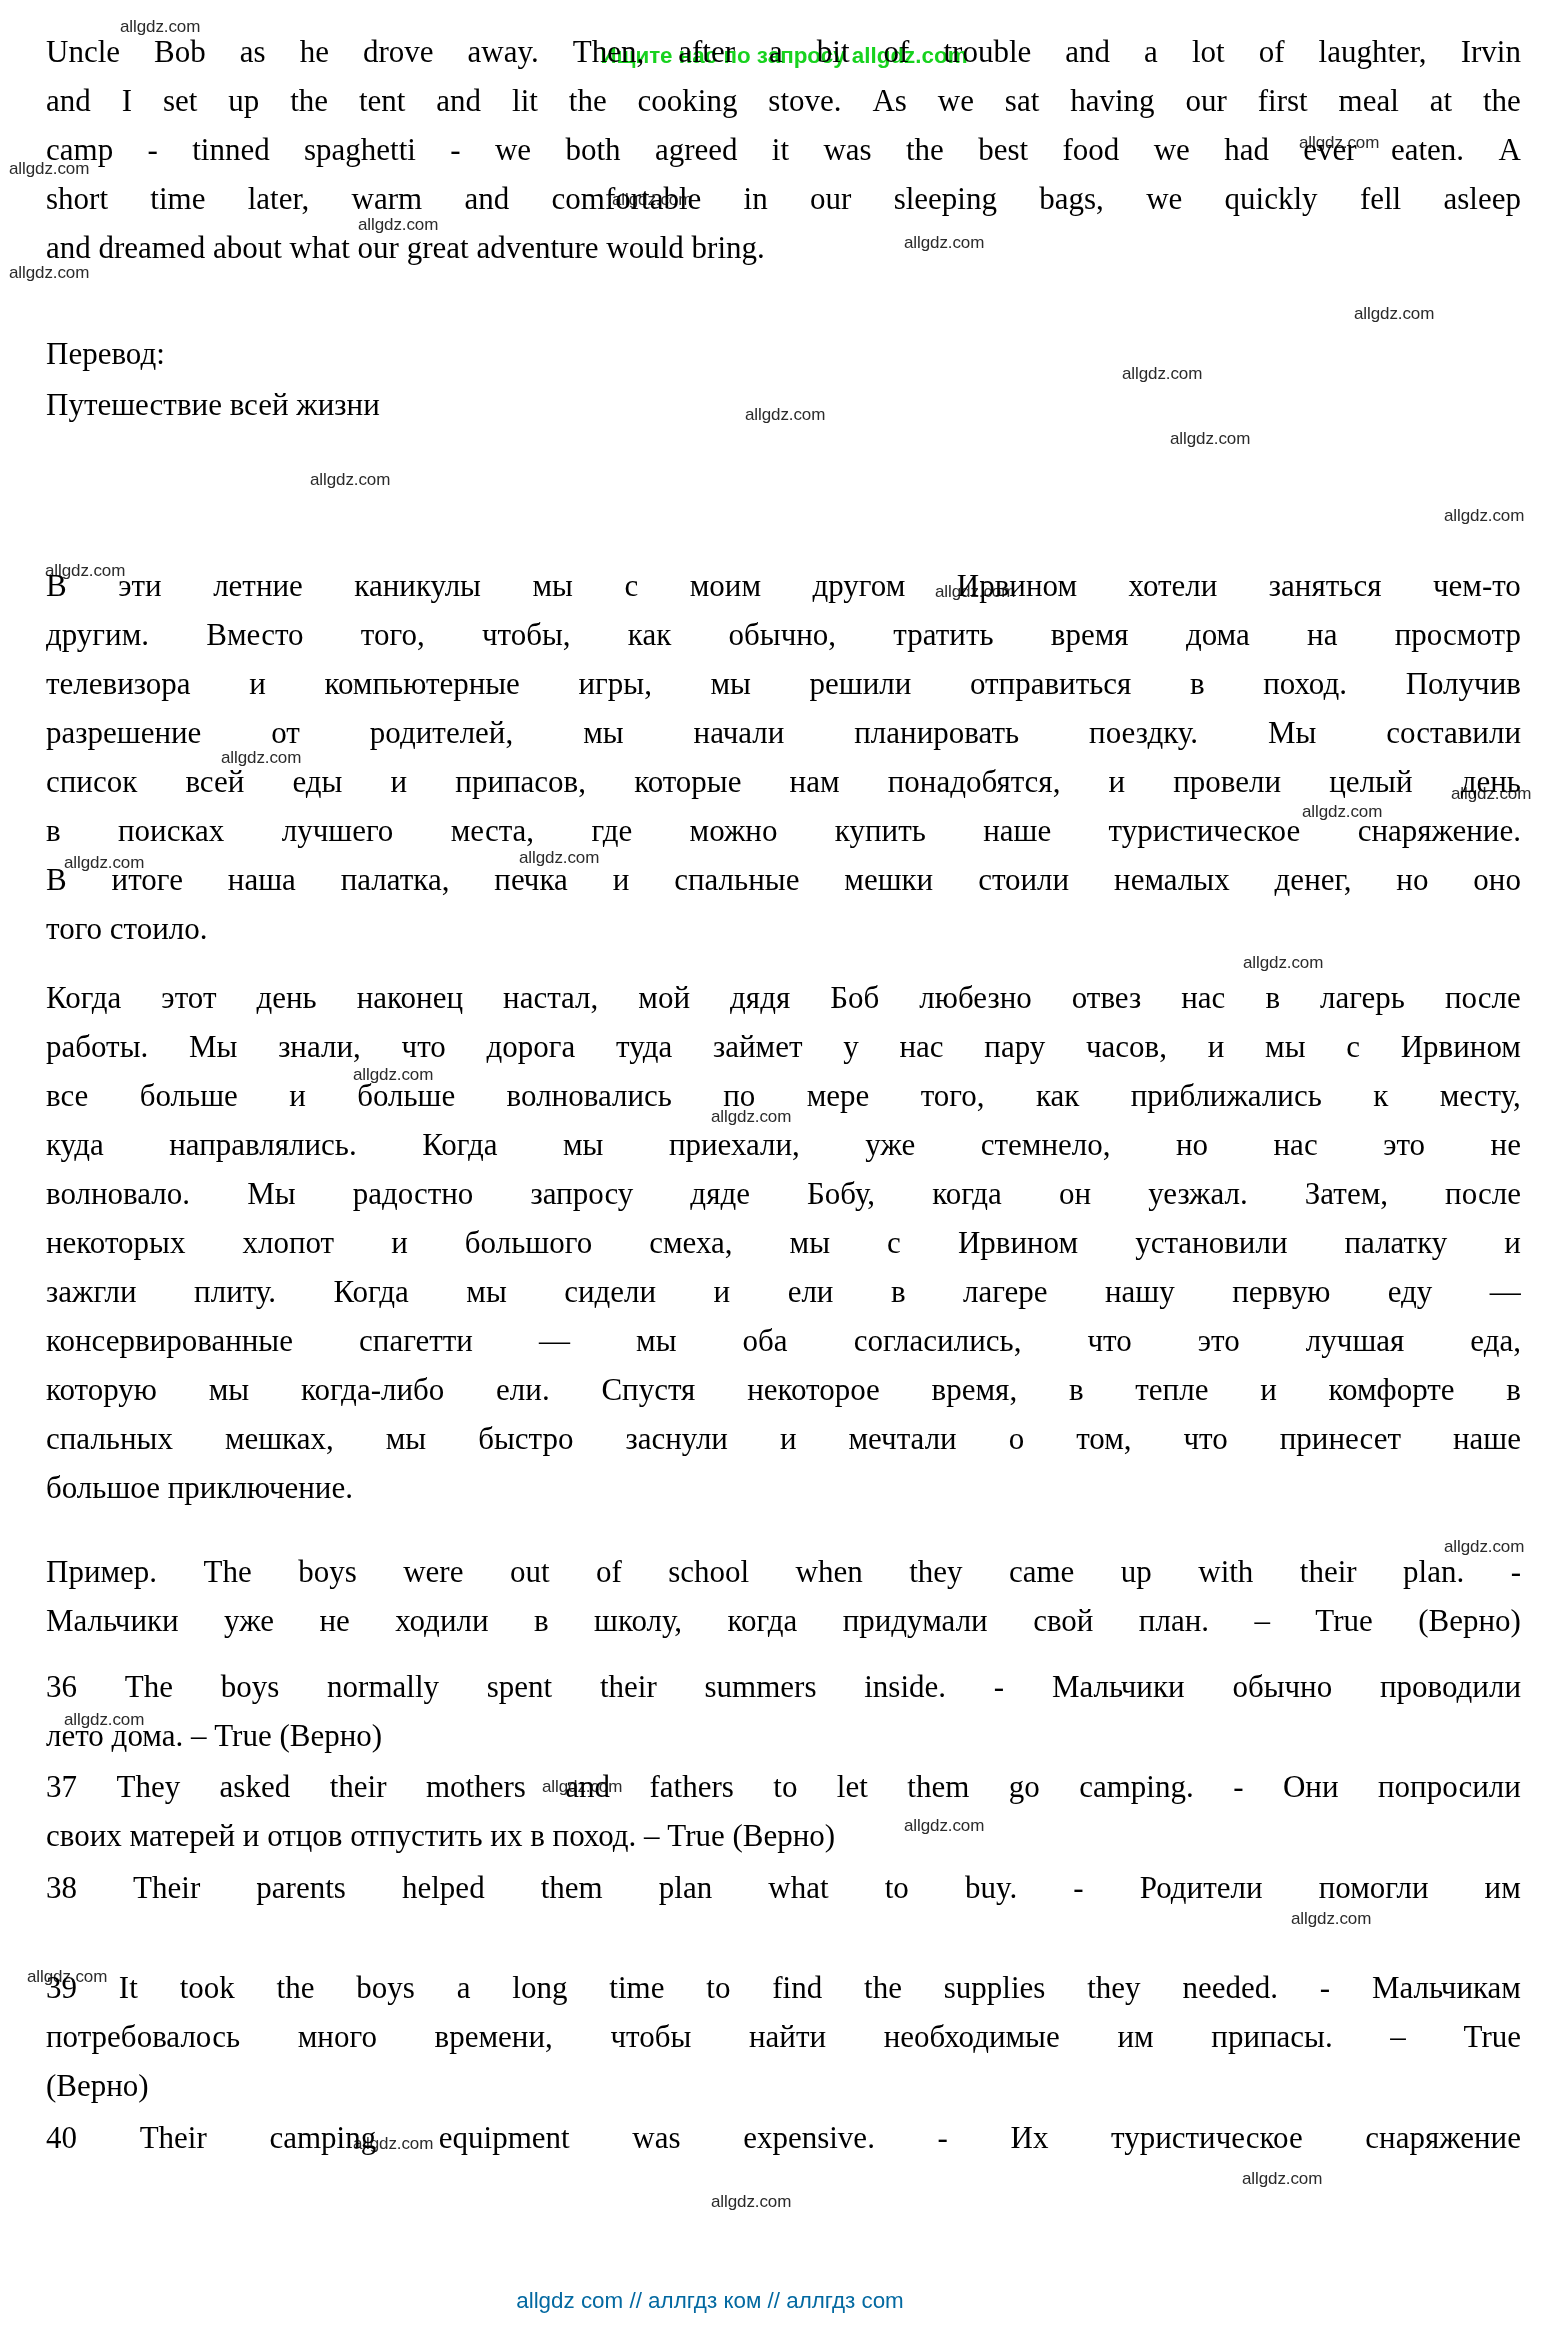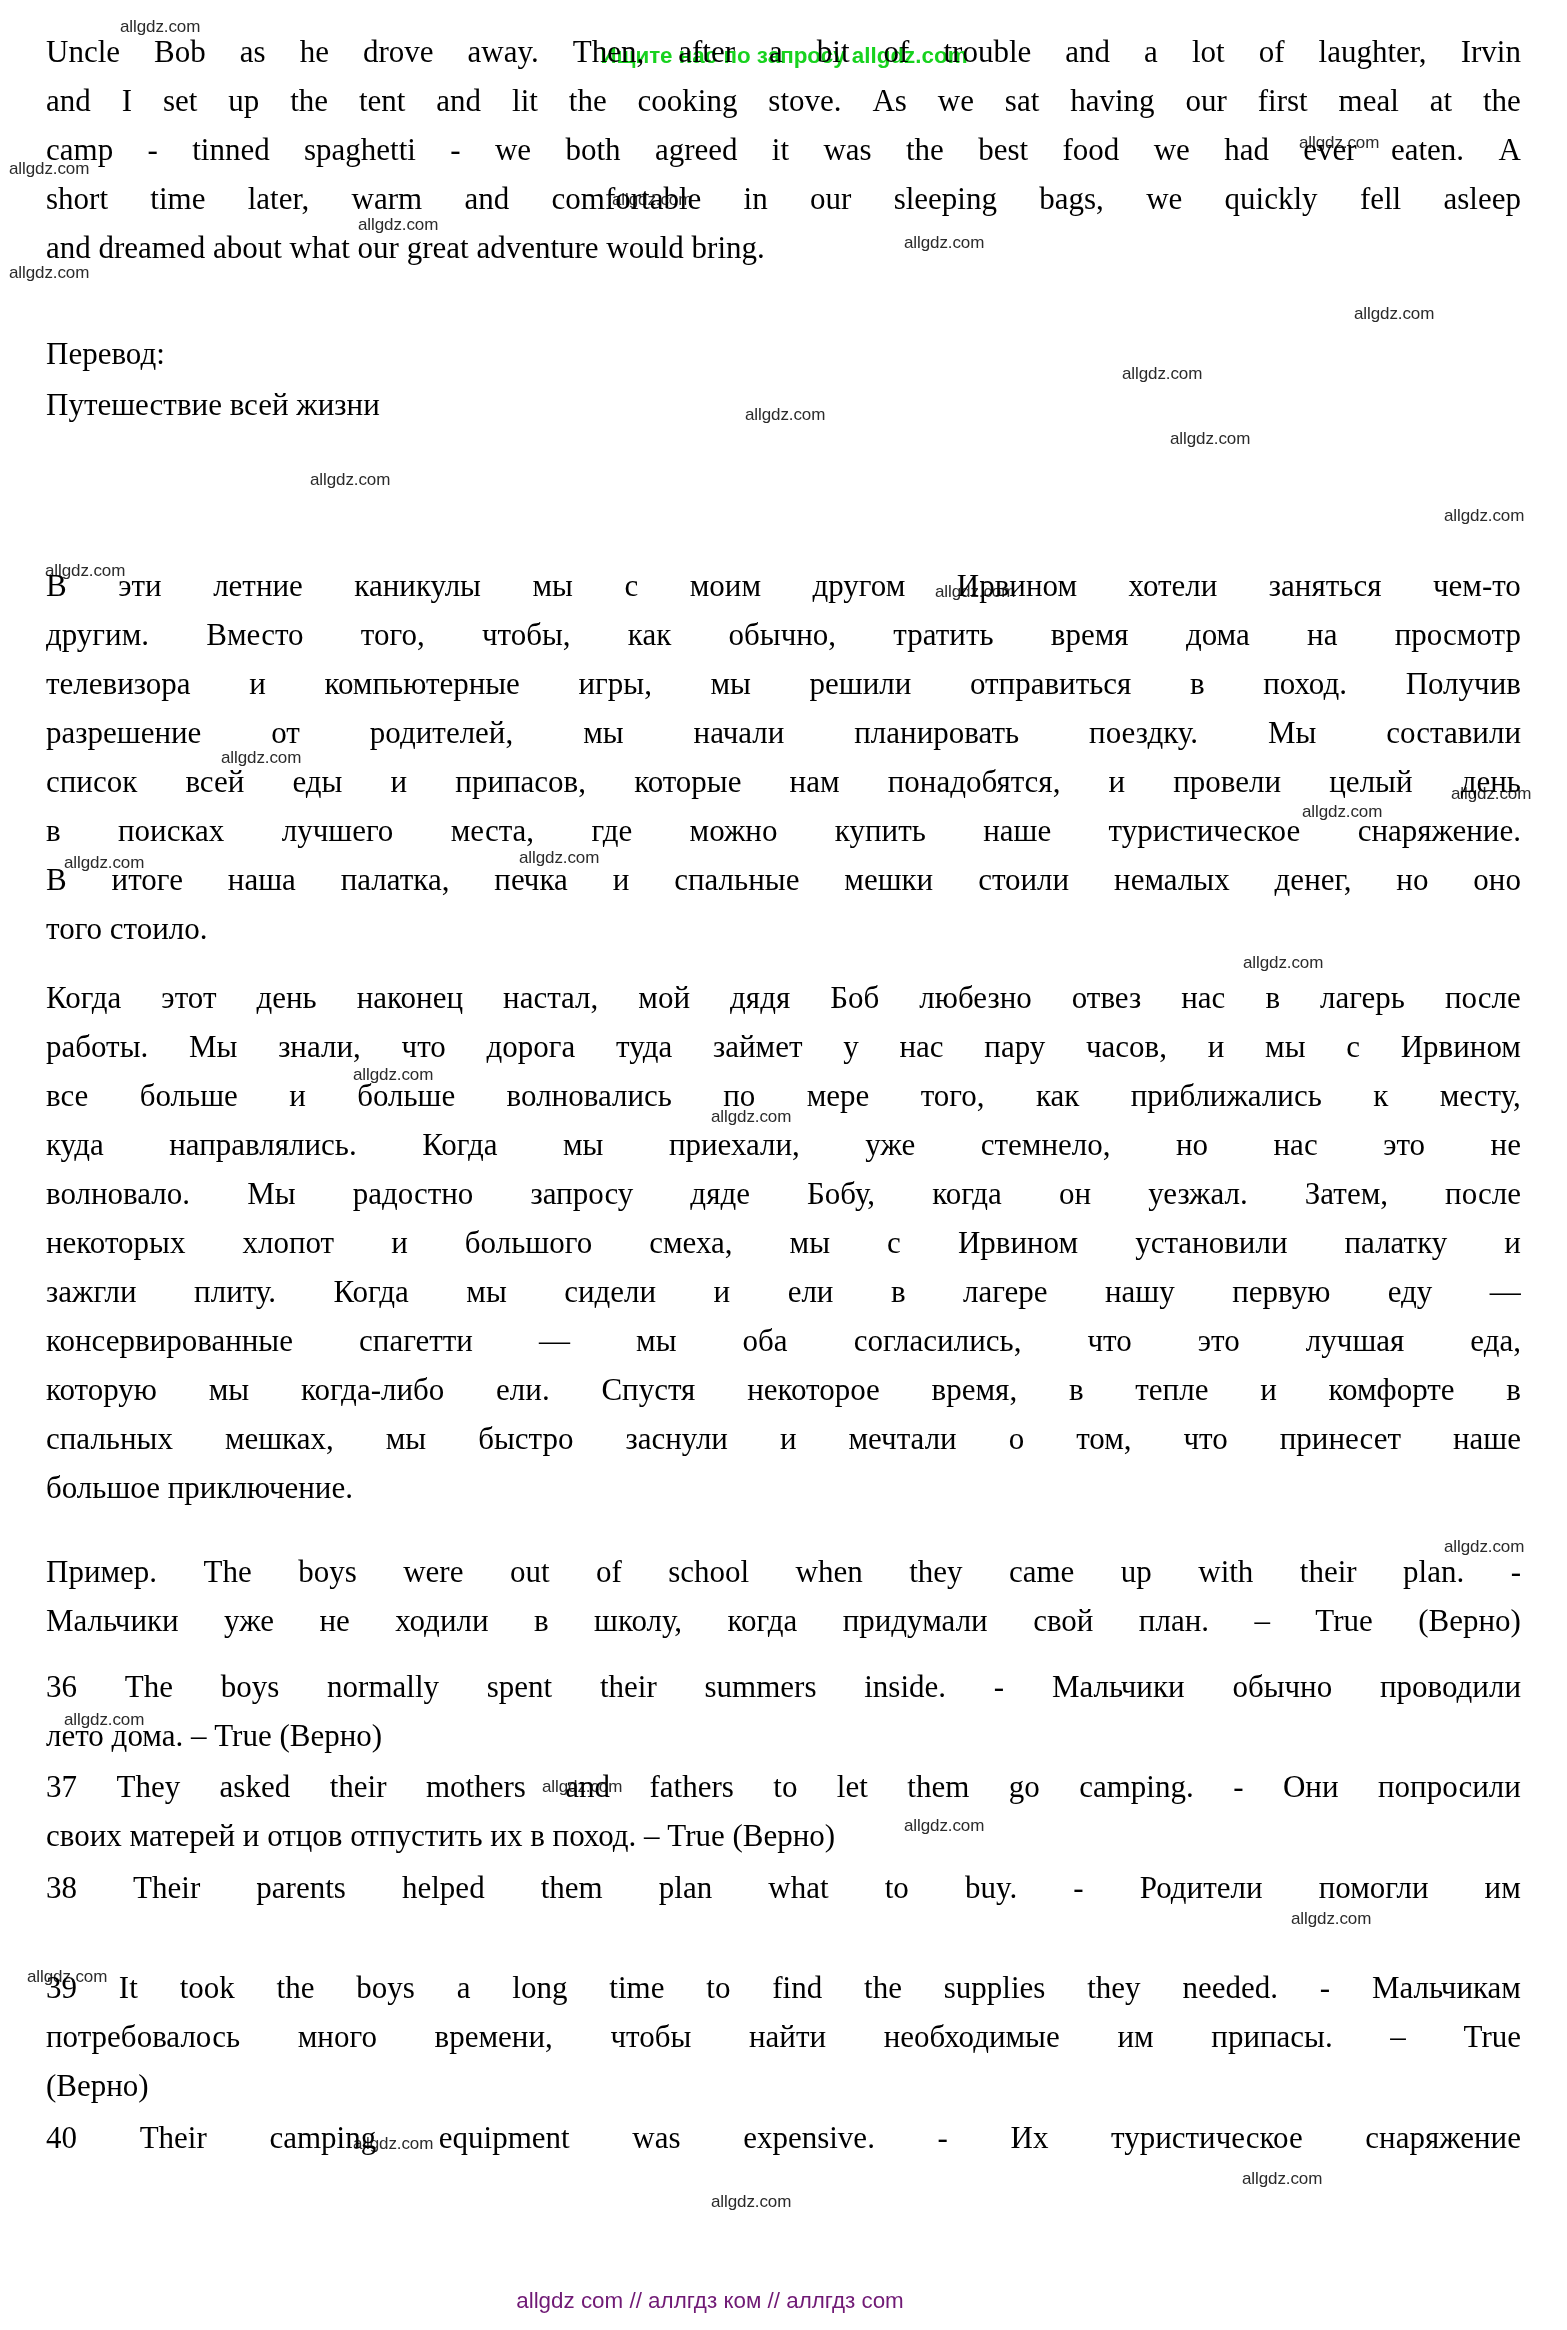--- a/index.html
+++ b/index.html
@@ -41,21 +41,21 @@
 
   
   .footer-banner {
     position: absolute;
     bottom: 16.5px;
     left: 0;
     width: 1420px;
     text-align: center;
     font-family: "Liberation Sans", sans-serif;
     font-size: 22.4px;
-    color: #701a75;
+    color: #0369a1;
     white-space: nowrap;
   }
 
   
   .wm {
     position: absolute;
     font-family: "Liberation Sans", sans-serif;
     font-size: 17px;
     color: #2b2b2b;
     white-space: nowrap;

